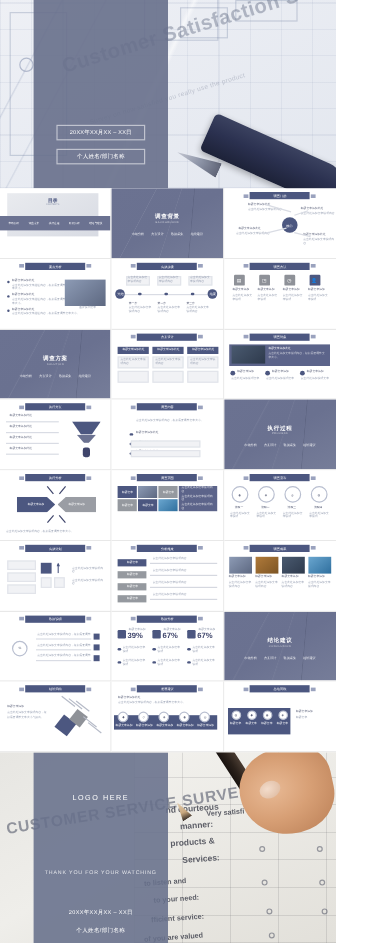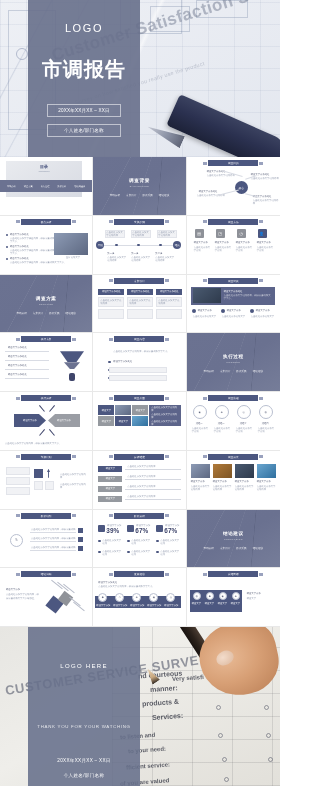--- a/index.html
+++ b/index.html
@@ -239,22 +239,20 @@
   <div class="bp-box bp1"></div>
   <div class="bp-box bp2"></div>
   <div class="bp-box bp3"></div>
   <div class="bp-box bp4"></div>
   <div class="bp-circ"></div>
   <div class="wm">Customer Satisfaction Survey</div>
   <div class="wm2">Survey on how satisfied you really use the product</div>
   <div class="pen-tip"></div>
   <div class="pen"></div>
   <div class="panel"></div>
-  <div class="logo">LOGO</div>
-  <div class="title">市调报告</div>
   <div class="metabox meta1">20XX年XX月XX – XX日</div>
   <div class="metabox meta2">个人姓名/部门名称</div>
 </div>
 
 <div class="grid">
 
   <div class="sl">
     <div style="position:absolute;left:6px;top:4px;width:76px;height:36px;background:linear-gradient(150deg,#e9ebef,#d8dbe3);"></div>
     <div style="position:absolute;left:28px;top:7px;width:32px;text-align:center;color:#4c5780;font-size:4px;font-weight:700;">目录</div>
     <div style="position:absolute;left:28px;top:13px;width:32px;text-align:center;color:#9099ad;font-size:2px;">CONTENTS</div>

